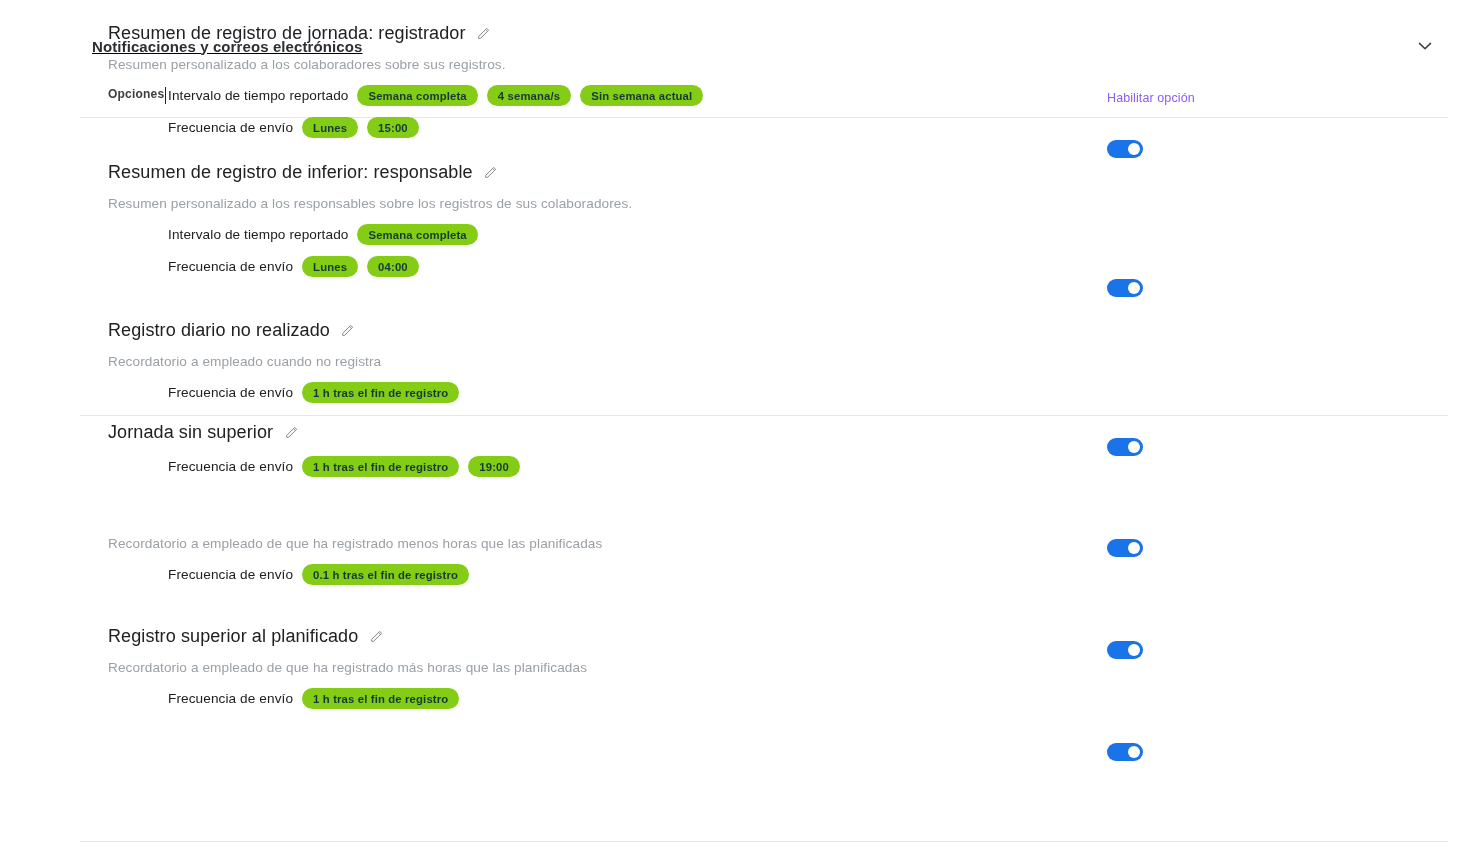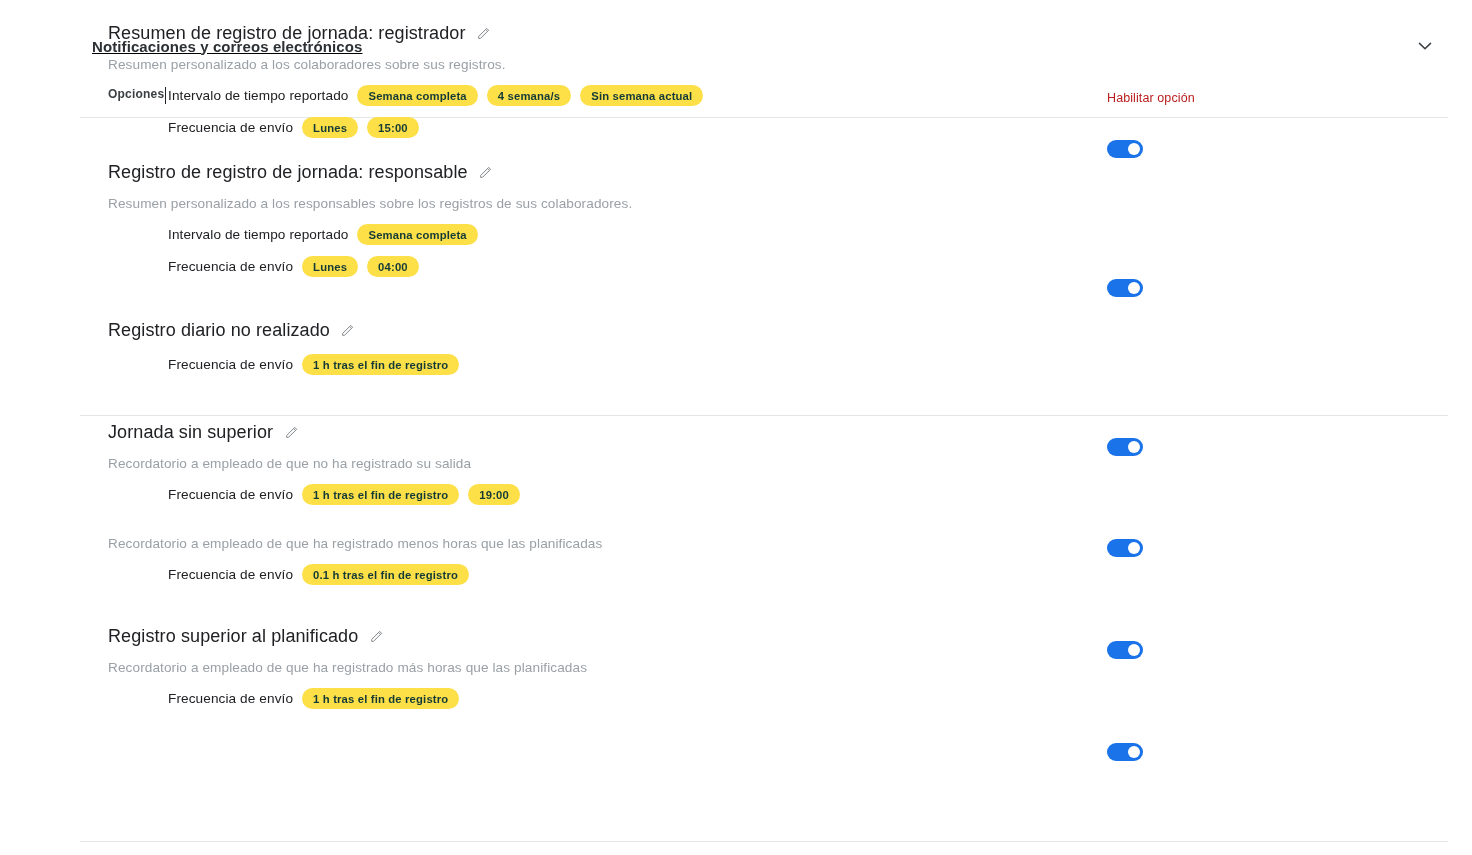--- a/index.html
+++ b/index.html
@@ -62,21 +62,21 @@
     left: 0; top: 3px;
     font-size: 12px;
     font-weight: bold;
     color: #3c4043;
     letter-spacing: .2px;
   }
   .col-head-enable {
     position: absolute;
     left: 999px; top: 7px;
     font-size: 12.5px;
-    color: #b91c1c;
+    color: #8b5cf6;
     letter-spacing: .1px;
     white-space: nowrap;
   }
 
   .divider {
     position: absolute;
     left: 80px; right: 24px;
     height: 1px;
     background: #e4e6e8;
   }
@@ -144,21 +144,21 @@
     background: #202124;
   }
 
   .chip {
     display: inline-flex;
     align-items: center;
     justify-content: center;
     height: 21px;
     padding: 0 11px;
     border-radius: 11px;
-    background: #fde047;
+    background: #84cc16;
     color: #143a37;
     font-size: 11.3px;
     font-weight: bold;
     letter-spacing: .15px;
     white-space: nowrap;
     cursor: pointer;
   }
 
   
   .toggle {
@@ -229,21 +229,21 @@
       </div>
     </div>
   </div>
   <button class="toggle" style="top:140px" aria-label="toggle">
       <span class="knob"></span>
     </button>
 
   <div class="option-row" style="top:161px">
     <div class="row-body">
       <div class="opt-title-line">
-        <span class="opt-title">Registro de registro de jornada: responsable</span>
+        <span class="opt-title">Resumen de registro de inferior: responsable</span>
         <span class="edit-icon">
           <svg width="16" height="16" viewBox="0 0 24 24" fill="none" aria-hidden="true">
             <path d="M4 17.2 L16.1 5.1 L18.9 7.9 L6.8 20 L4 20 Z" stroke="#80868b" stroke-width="1.5" stroke-linejoin="round"></path>
             <path d="M14.4 6.8 L17.2 9.6" stroke="#80868b" stroke-width="1.3"></path>
           </svg>
         </span>
       </div>
       <div class="opt-desc">Resumen personalizado a los responsables sobre los registros de sus colaboradores.</div>
       <div class="sub-line">
         <span class="sub-label">Intervalo de tiempo reportado</span>
@@ -264,20 +264,21 @@
     <div class="row-body">
       <div class="opt-title-line">
         <span class="opt-title">Registro diario no realizado</span>
         <span class="edit-icon">
           <svg width="16" height="16" viewBox="0 0 24 24" fill="none" aria-hidden="true">
             <path d="M4 17.2 L16.1 5.1 L18.9 7.9 L6.8 20 L4 20 Z" stroke="#80868b" stroke-width="1.5" stroke-linejoin="round"></path>
             <path d="M14.4 6.8 L17.2 9.6" stroke="#80868b" stroke-width="1.3"></path>
           </svg>
         </span>
       </div>
+      <div class="opt-desc">Recordatorio a empleado cuando no registra</div>
       <div class="sub-line">
         <span class="sub-label">Frecuencia de envío</span>
         <span class="chip">1 h tras el fin de registro</span>
       </div>
     </div>
   </div>
   <button class="toggle" style="top:438px" aria-label="toggle">
       <span class="knob"></span>
     </button>
 
@@ -285,21 +286,20 @@
     <div class="row-body">
       <div class="opt-title-line">
         <span class="opt-title">Jornada sin superior</span>
         <span class="edit-icon">
           <svg width="16" height="16" viewBox="0 0 24 24" fill="none" aria-hidden="true">
             <path d="M4 17.2 L16.1 5.1 L18.9 7.9 L6.8 20 L4 20 Z" stroke="#80868b" stroke-width="1.5" stroke-linejoin="round"></path>
             <path d="M14.4 6.8 L17.2 9.6" stroke="#80868b" stroke-width="1.3"></path>
           </svg>
         </span>
       </div>
-      <div class="opt-desc">Recordatorio a empleado de que no ha registrado su salida</div>
       <div class="sub-line">
         <span class="sub-label">Frecuencia de envío</span>
         <span class="chip">1 h tras el fin de registro</span>
         <span class="chip">19:00</span>
       </div>
     </div>
   </div>
   <button class="toggle" style="top:539px" aria-label="toggle">
       <span class="knob"></span>
     </button>

